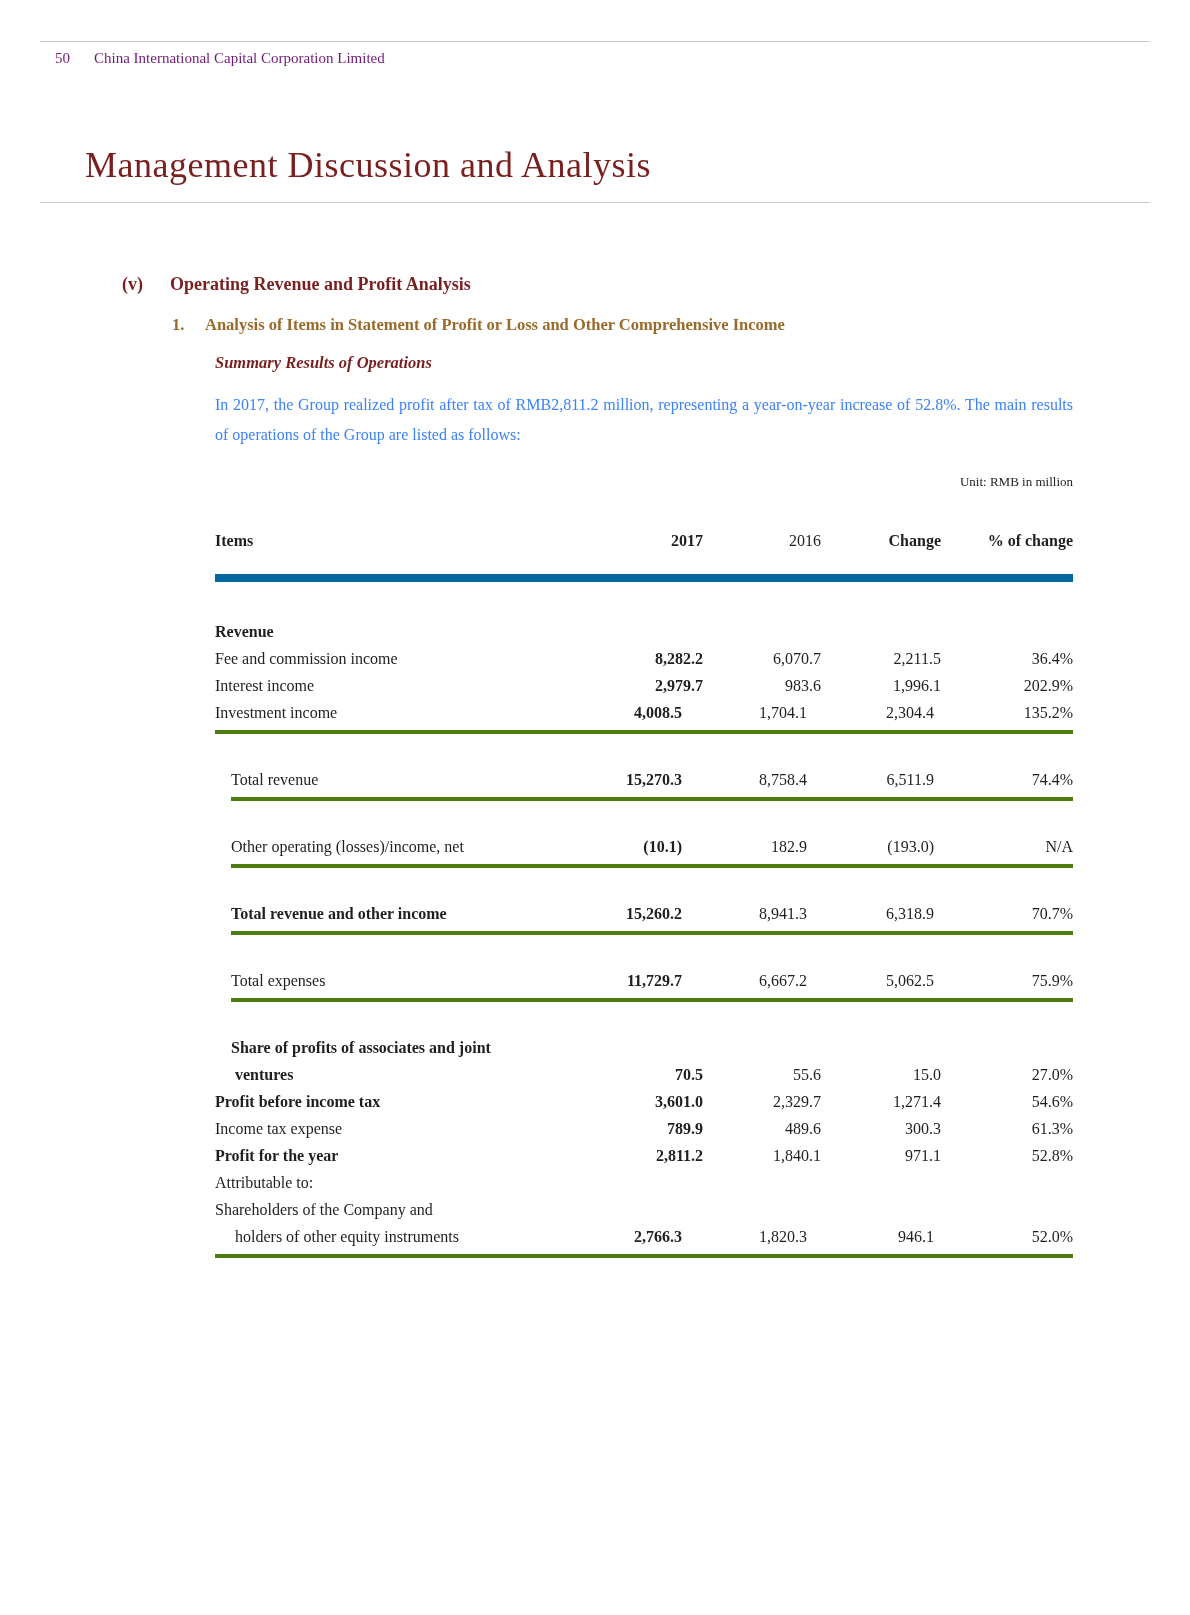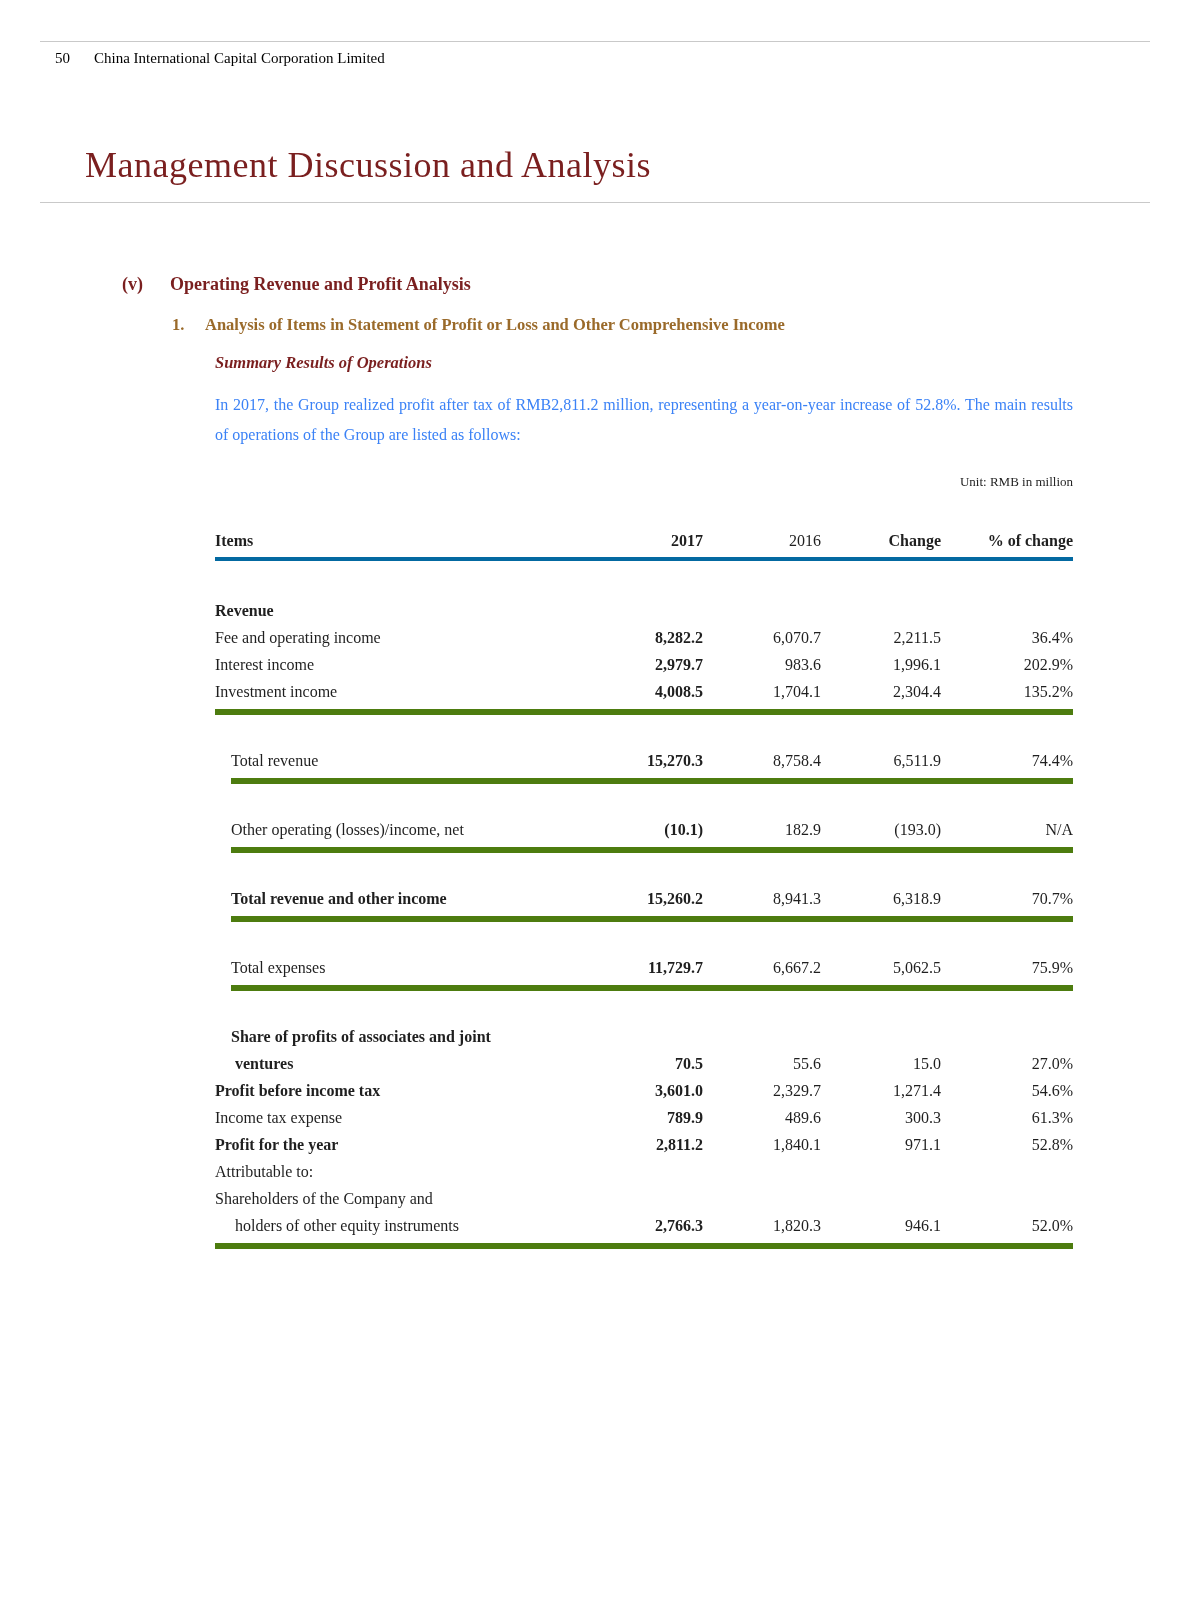--- a/index.html
+++ b/index.html
@@ -12,21 +12,21 @@
     position: relative;
   }
 
   
   .top-rule {
     position: absolute; top: 41px; left: 40px; width: 1110px;
     border-top: 1px solid #c9c9c9;
   }
   .running-header {
     position: absolute; top: 50px; left: 55px;
-    font-size: 15px; color: #000000;
+    font-size: 15px; color: #701a75;
     display: flex; gap: 24px;
   }
 
   
   .page-title {
     position: absolute; top: 144px; left: 85px;
     font-size: 36px; color: #7a1f1f; letter-spacing: 0.5px;
   }
   .title-rule {
     position: absolute; top: 202px; left: 40px; width: 1110px;
@@ -71,29 +71,29 @@
     font-size: 16px;
   }
   .t-row, .t-head {
     display: grid;
     grid-template-columns: 1fr 130px 118px 120px 132px;
     line-height: 27px;
     align-items: end;
   }
   .t-head {
     font-weight: bold;
-    border-bottom: 4px solid #0369a1;
-    padding-bottom: 3px;
+    border-bottom: 8px solid #0369a1;
+    padding-bottom: 20px;
   }
   .t-head .h-normal { font-weight: normal; }
   .t-head .num, .t-row .num { text-align: right; }
   .t-row .c2017 { font-weight: bold; }
   .bold-label .label { font-weight: bold; }
   .indent .label { padding-left: 20px; }
-  .rule-after { border-bottom: 6px solid #4d7c0f; padding-bottom: 4px; }
+  .rule-after { border-bottom: 4px solid #4d7c0f; padding-bottom: 4px; gap: 7px; }
   .gap-lg { margin-top: 36px; }
   .gap-md { margin-top: 32px; margin-left: 16px; }
 </style>
 </head>
 <body>
 
 <div class="top-rule"></div>
 
 <div class="running-header">
   <span>50</span>
@@ -127,21 +127,21 @@
 
   <div class="t-row bold-label gap-lg">
     <span class="label">Revenue</span>
     <span class="num c2017"></span>
     <span class="num"></span>
     <span class="num"></span>
     <span class="num"></span>
   </div>
 
   <div class="t-row">
-    <span class="label">Fee and operating income</span>
+    <span class="label">Fee and commission income</span>
     <span class="num c2017">8,282.2</span>
     <span class="num">6,070.7</span>
     <span class="num">2,211.5</span>
     <span class="num">36.4%</span>
   </div>
 
   <div class="t-row">
     <span class="label">Interest income</span>
     <span class="num c2017">2,979.7</span>
     <span class="num">983.6</span>

